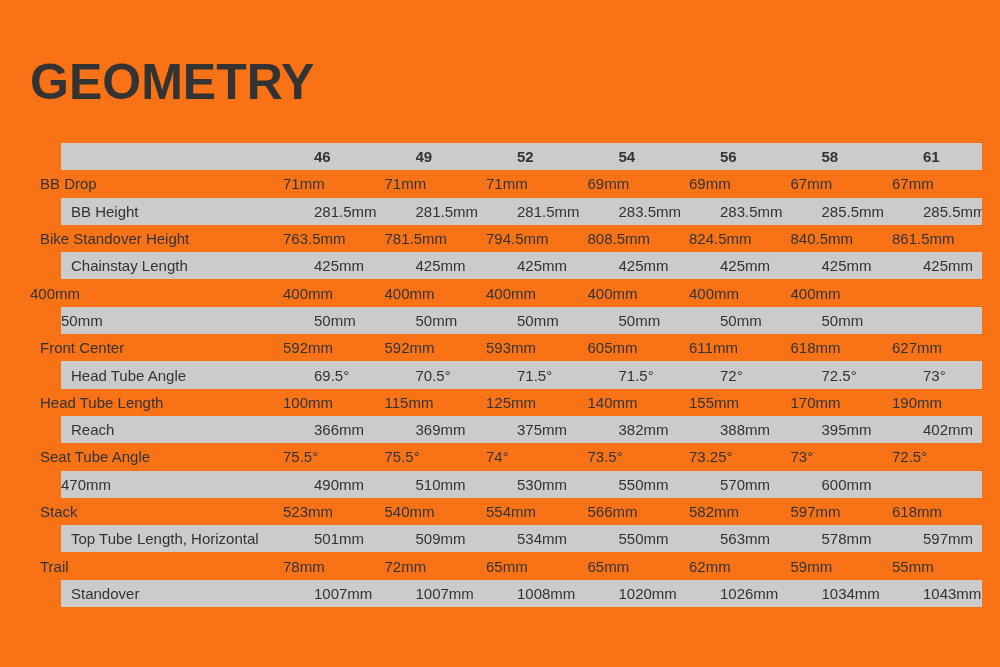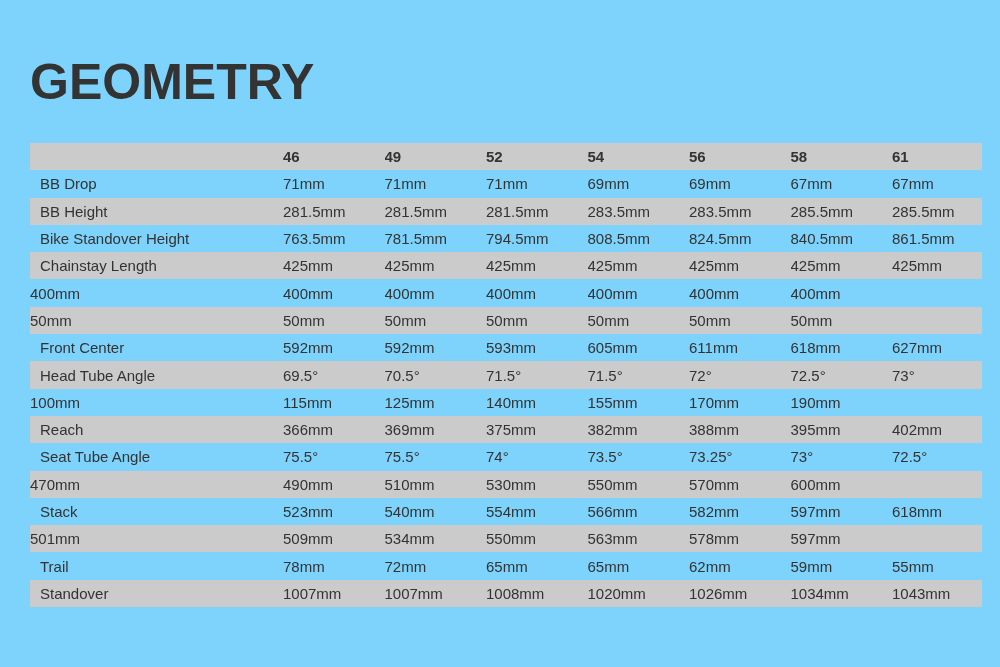--- a/index.html
+++ b/index.html
@@ -5,21 +5,21 @@
   html, body {
     margin: 0;
     padding: 0;
     background: #ffffff;
     font-family: "Liberation Sans", sans-serif;
   }
   .page {
     position: relative;
     width: 1000px;
     height: 667px;
-    background: #7dd3fc;
+    background: #f97316;
     overflow: hidden;
   }
   .title {
     position: absolute;
     left: 30px;
     top: 56px;
     margin: 0;
     font-size: 50px;
     line-height: 52px;
     font-weight: bold;
@@ -34,20 +34,21 @@
   }
   .row {
     display: grid;
     grid-template-columns: 253px repeat(6, 101.5px) 1fr;
     height: 27.3px;
     align-items: center;
   }
   .row.alt,
   .row.header {
     background: #cbcbcb;
+    margin-left: 31px;
   }
   .cell {
     font-size: 15px;
     color: #333333;
     white-space: nowrap;
     overflow: hidden;
   }
   .cell.label {
     padding-left: 10px;
   }
@@ -146,20 +147,21 @@
         <div class="cell label">Head Tube Angle</div>
         <div class="cell value">69.5°</div>
         <div class="cell value">70.5°</div>
         <div class="cell value">71.5°</div>
         <div class="cell value">71.5°</div>
         <div class="cell value">72°</div>
         <div class="cell value">72.5°</div>
         <div class="cell value">73°</div>
       </div>
       <div class="row">
+        <div class="cell label">Head Tube Length</div>
         <div class="cell value">100mm</div>
         <div class="cell value">115mm</div>
         <div class="cell value">125mm</div>
         <div class="cell value">140mm</div>
         <div class="cell value">155mm</div>
         <div class="cell value">170mm</div>
         <div class="cell value">190mm</div>
       </div>
       <div class="row alt">
         <div class="cell label">Reach</div>
@@ -194,20 +196,21 @@
         <div class="cell label">Stack</div>
         <div class="cell value">523mm</div>
         <div class="cell value">540mm</div>
         <div class="cell value">554mm</div>
         <div class="cell value">566mm</div>
         <div class="cell value">582mm</div>
         <div class="cell value">597mm</div>
         <div class="cell value">618mm</div>
       </div>
       <div class="row alt">
+        <div class="cell label">Top Tube Length, Horizontal</div>
         <div class="cell value">501mm</div>
         <div class="cell value">509mm</div>
         <div class="cell value">534mm</div>
         <div class="cell value">550mm</div>
         <div class="cell value">563mm</div>
         <div class="cell value">578mm</div>
         <div class="cell value">597mm</div>
       </div>
       <div class="row">
         <div class="cell label">Trail</div>

